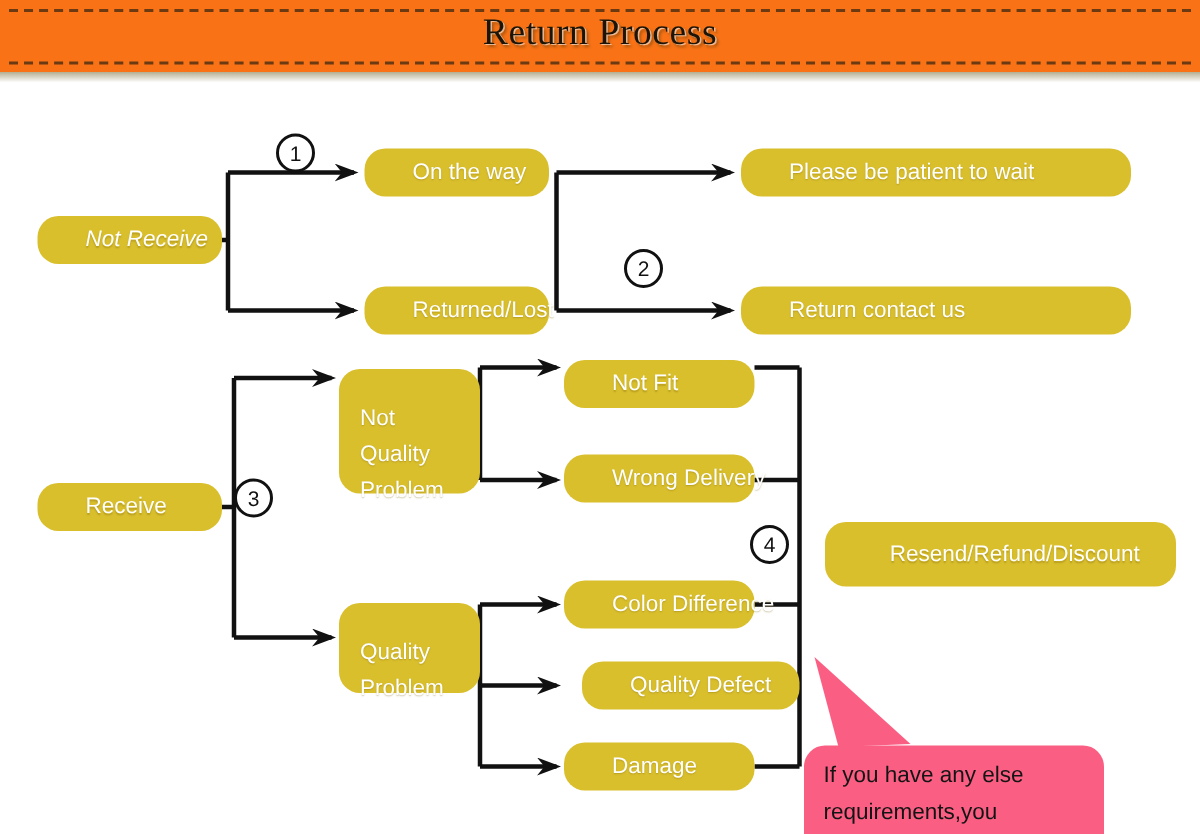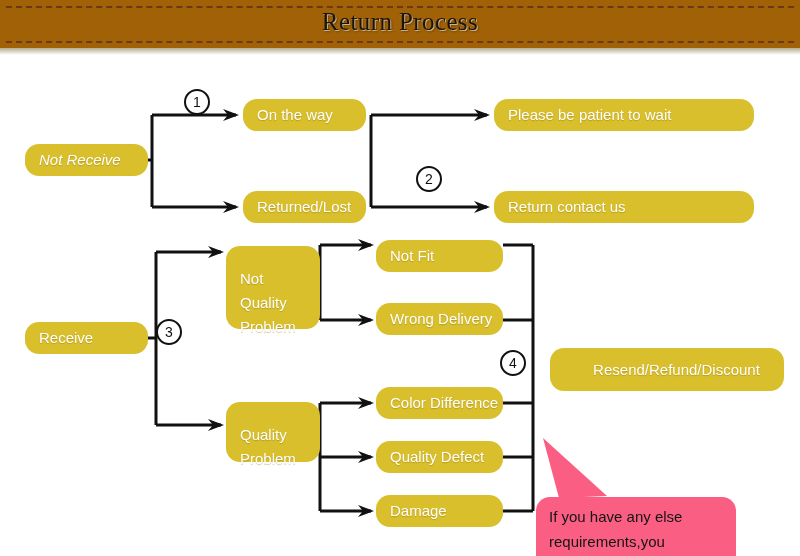--- a/index.html
+++ b/index.html
@@ -14,21 +14,21 @@
     overflow: hidden;
     font-family: "Liberation Sans", sans-serif;
   }
 
   
   #banner {
     position: absolute;
     left: 0; top: 0;
     width: 800px;
     height: 48px;
-    background: #a16207;
+    background: #f97316;
     box-sizing: border-box;
   }
   #banner::after {
     content: "";
     position: absolute;
     left: 0; top: 48px;
     width: 800px; height: 7px;
     background: linear-gradient(to bottom, rgba(90,75,10,.45), rgba(255,255,255,0));
   }
   .banner-dash {
@@ -74,21 +74,21 @@
     color: #ffffff;
     font-size: 15px;
     line-height: 24px;
     box-sizing: border-box;
     display: flex;
     align-items: center;
     white-space: pre;
     text-shadow: 0 1px 1px rgba(120,95,10,.35);
   }
   .node.pad-center { justify-content: center; padding-left: 19px; }
-  .node.pad-left { justify-content: flex-start; padding-left: 14px; }
+  .node.pad-left { justify-content: flex-start; padding-left: 32px; }
   .node.multiline {
     display: block;
     padding: 21px 0 0 14px;
     white-space: pre-line;
   }
 
   
   .step {
     position: absolute;
     width: 26px; height: 26px;
@@ -196,21 +196,21 @@
 
   <div class="node multiline" style="left:226px; top:347px; width:94px; height:60px;">Quality
 Problem</div>
 
   <div class="node pad-left" style="left:376px; top:185px; width:127px; height:32px;">Not Fit</div>
 
   <div class="node pad-left" style="left:376px; top:248px; width:127px; height:32px;">Wrong Delivery</div>
 
   <div class="node pad-left" style="left:376px; top:332px; width:127px; height:32px;">Color Difference</div>
 
-  <div class="node pad-left" style="left:376px; top:386px; width:127px; height:32px;">Quality Defect</div>
+  <div class="node pad-left" style="left:388px; top:386px; width:145px; height:32px;">Quality Defect</div>
 
   <div class="node pad-left" style="left:376px; top:440px; width:127px; height:32px;">Damage</div>
 
   <div class="node pad-center" style="left:550px; top:293px; width:234px; height:43px;">Resend/Refund/Discount</div>
 
   <div class="step" style="left:156px; top:264px;">3</div>
   <div class="step" style="left:500px; top:295px;">4</div>
 
   <svg id="callout-tail" viewBox="0 0 70 66">
     <path d="M2,2 L66,60 L18,62 Z" fill="#fa5f83"></path>

